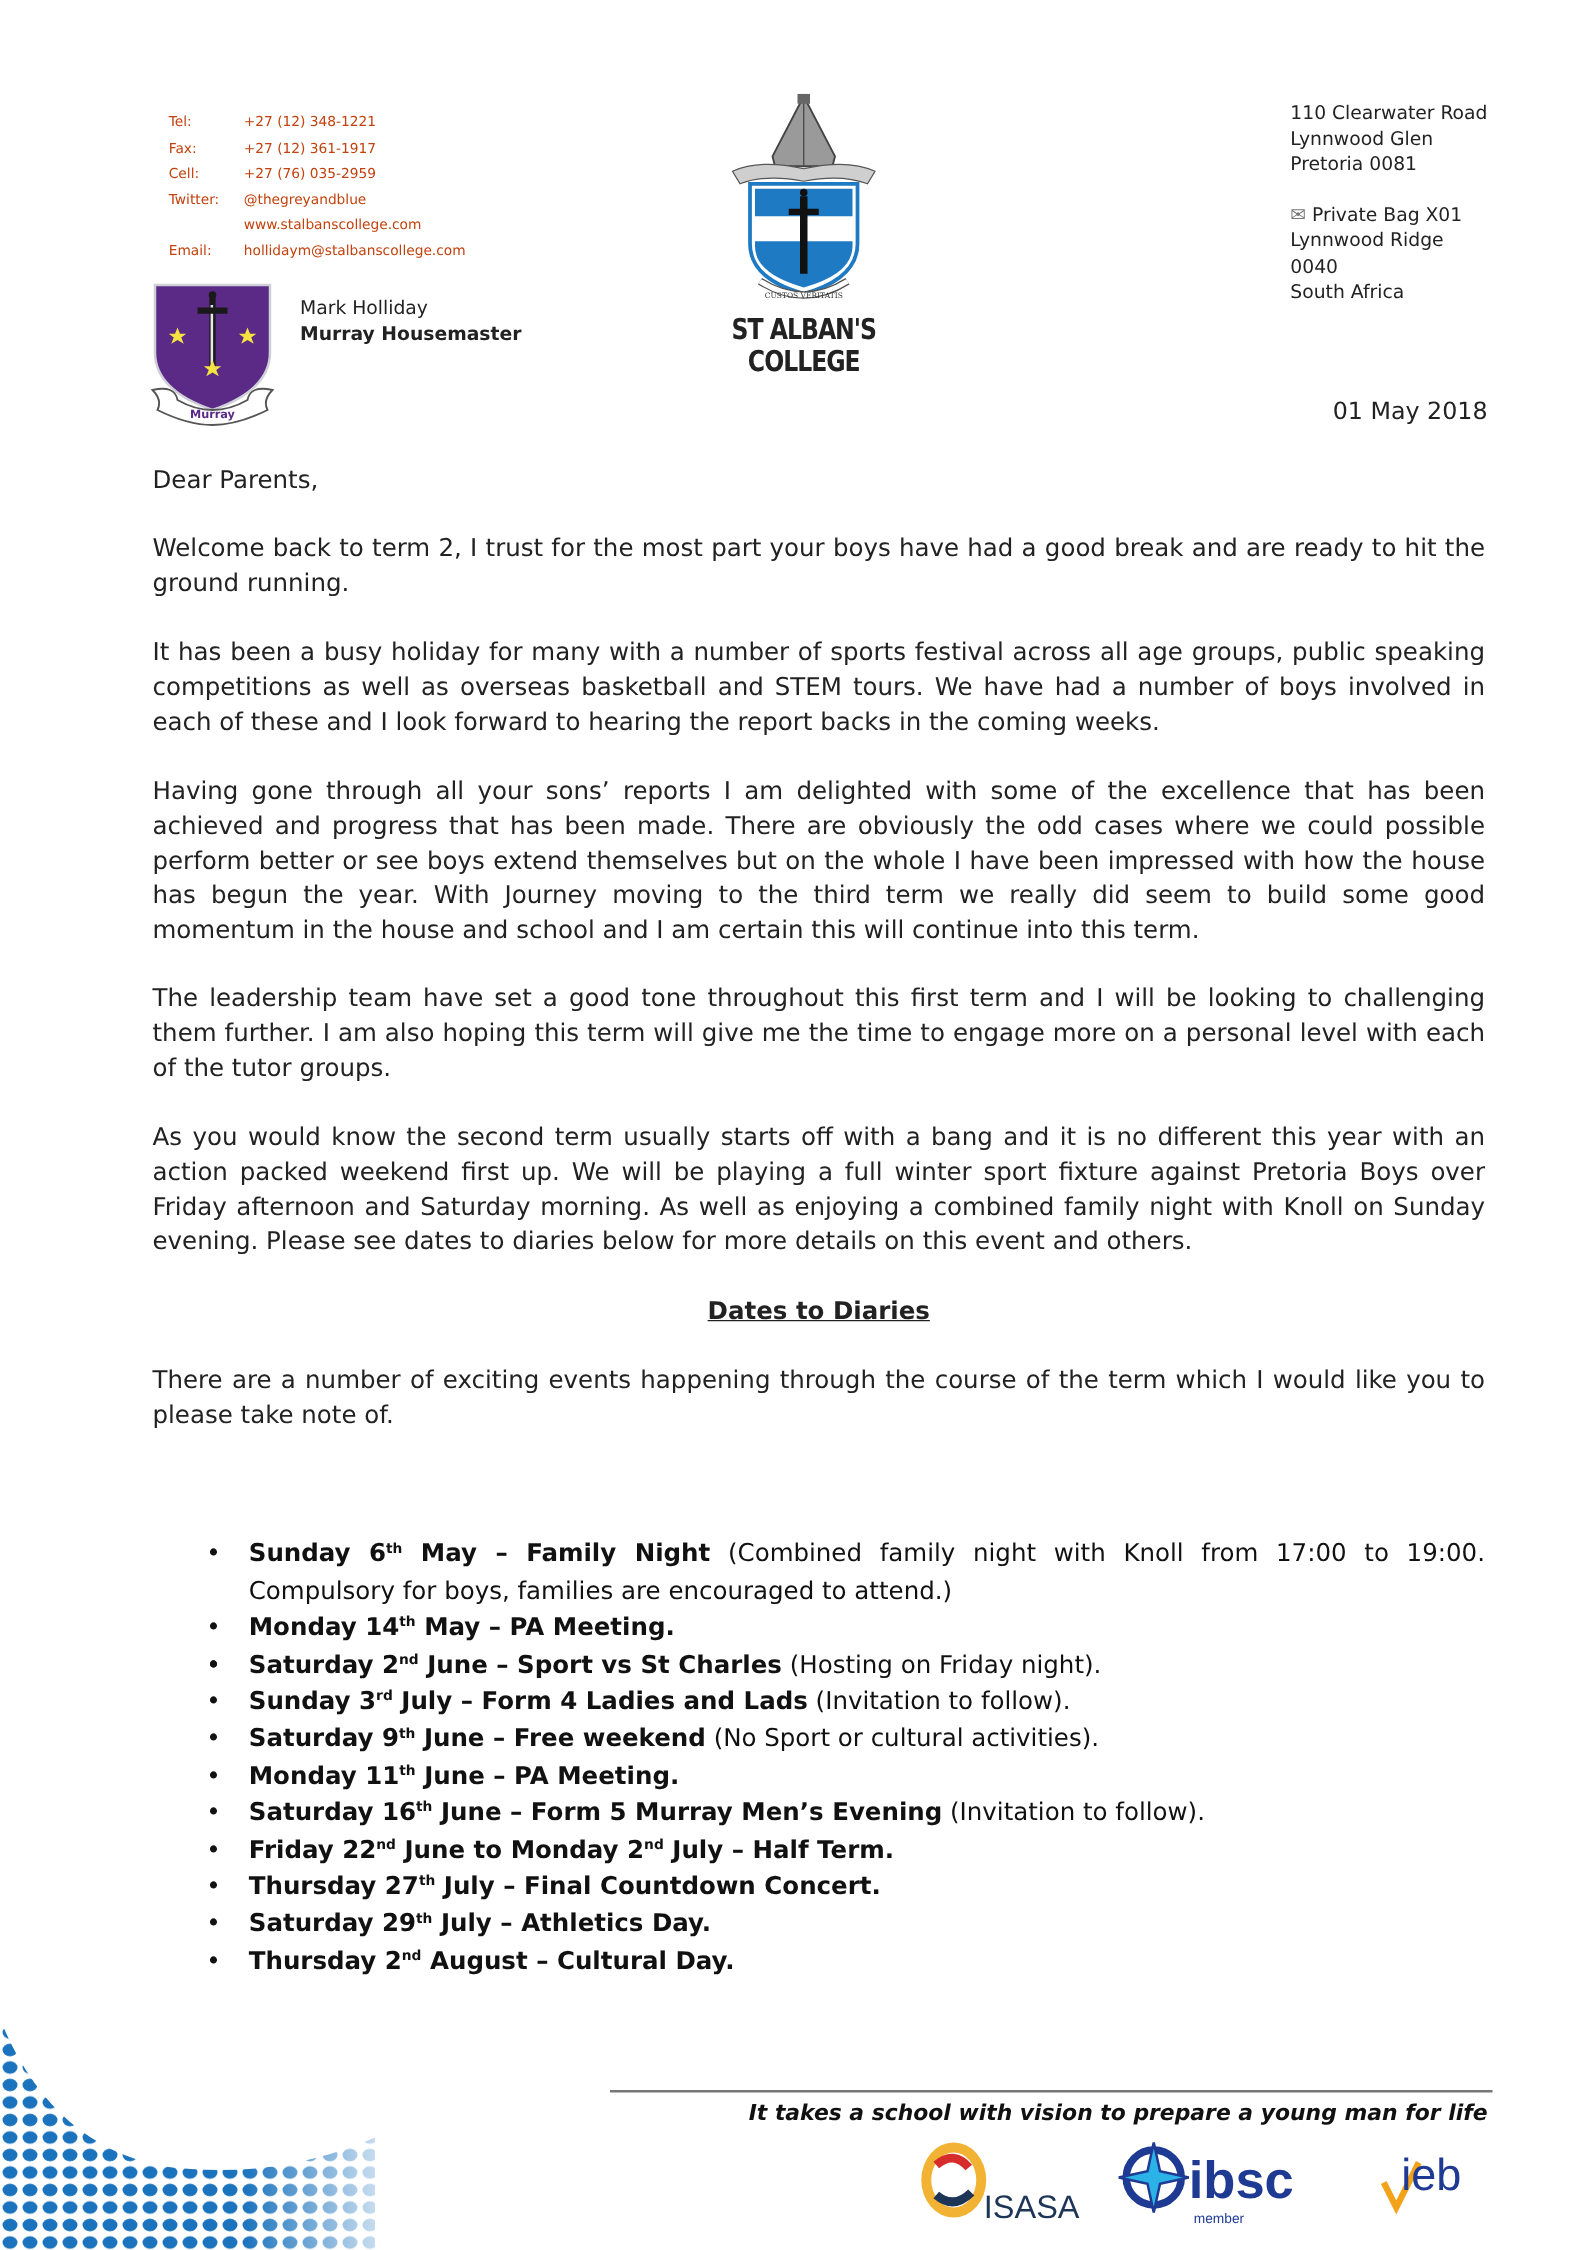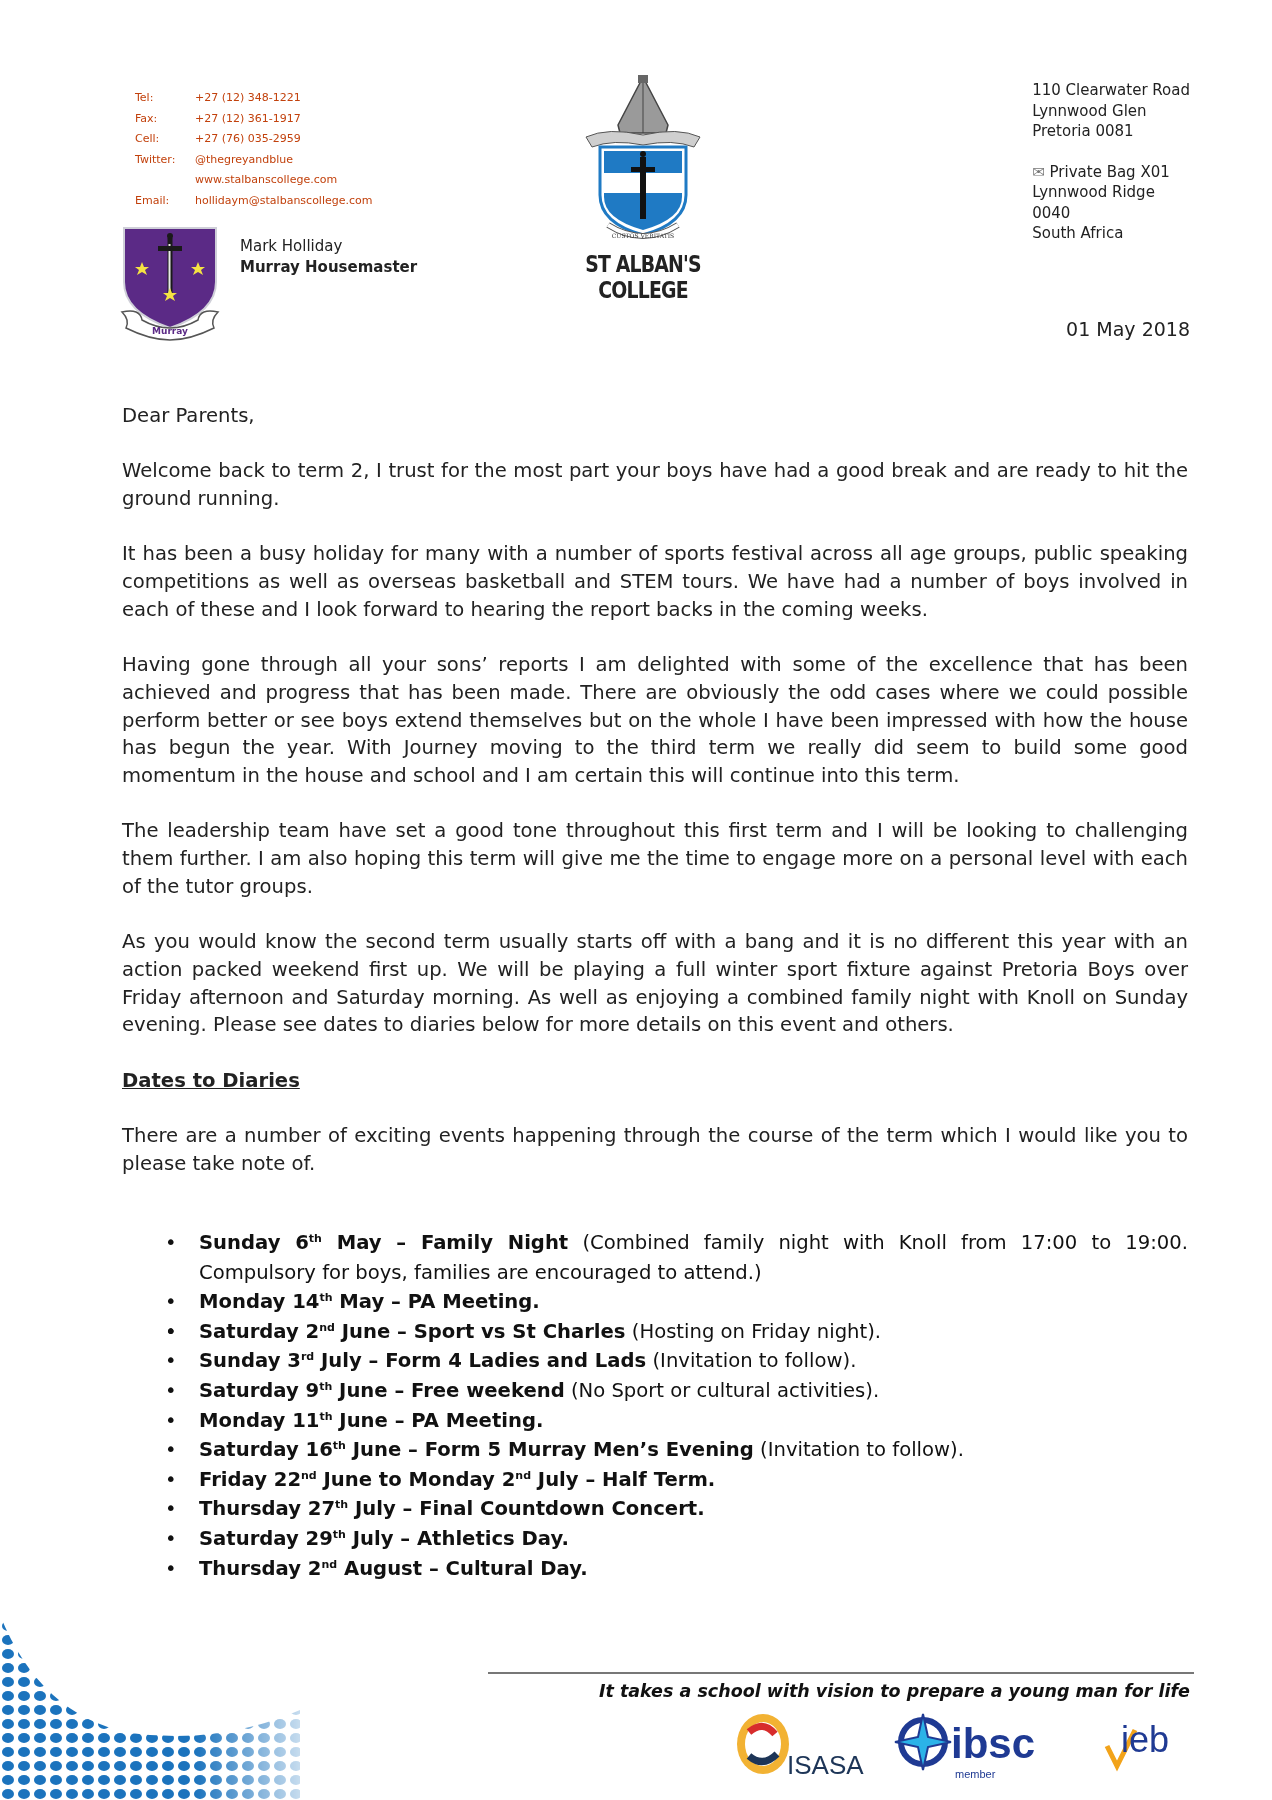--- a/index.html
+++ b/index.html
@@ -14,22 +14,22 @@
   .hm .title { font-weight:bold; }
   .logo { left:548px; top:75px; width:190px; height:212px; }
   .logo-text { position:absolute; left:0; top:176px; width:190px; text-align:center;
                font-family:"DejaVu Sans", sans-serif; font-weight:bold; font-size:23px;
                letter-spacing:-1px; transform:scaleX(0.82); transform-origin:center; color:#222; }
   .addr { right:82px; top:80px; font-size:15px; line-height:20.5px; text-align:left; color:#222; }
   .addr .gap { height:20px; }
   .date { right:82px; top:318px; font-size:19px; color:#222; }
   .body { left:122px; width:1066px; font-size:19.6px; line-height:27.7px; color:#222; }
   .body p { margin:0 0 27.7px 0; text-align:justify; }
-  .salutation { top:370px;margin-top:32px; }
-  .heading { font-weight:bold; text-decoration:underline; margin:0 0 27.7px 0; }
+  .salutation { top:370px; }
+  .heading { font-weight:bold; text-decoration:underline; margin:0 0 27.7px 0;text-align:center; }
   ul.events { list-style:none; margin:0; padding:0; left:165px; top:1228px; width:1023px;
               font-size:19.6px; line-height:29.6px; position:absolute; color:#111; }
   ul.events li { position:relative; padding-left:34px; text-align:justify; }
   ul.events li .bullet { position:absolute; left:0; top:0; }
   ul.events b { font-weight:bold;margin-top:20px; }
   sup { font-size:11px; vertical-align:7px; line-height:0; }
   .footer-line { left:488px; top:1672px; width:706px; height:2px; background:#777; }
   .tagline { right:82px; top:1681px; font-size:17.5px; font-weight:bold; font-style:italic; color:#111; }
   .partners { left:735px; top:1706px; width:460px; height:80px; }
   .wave { left:0; top:1605px; width:300px; height:195px; }

